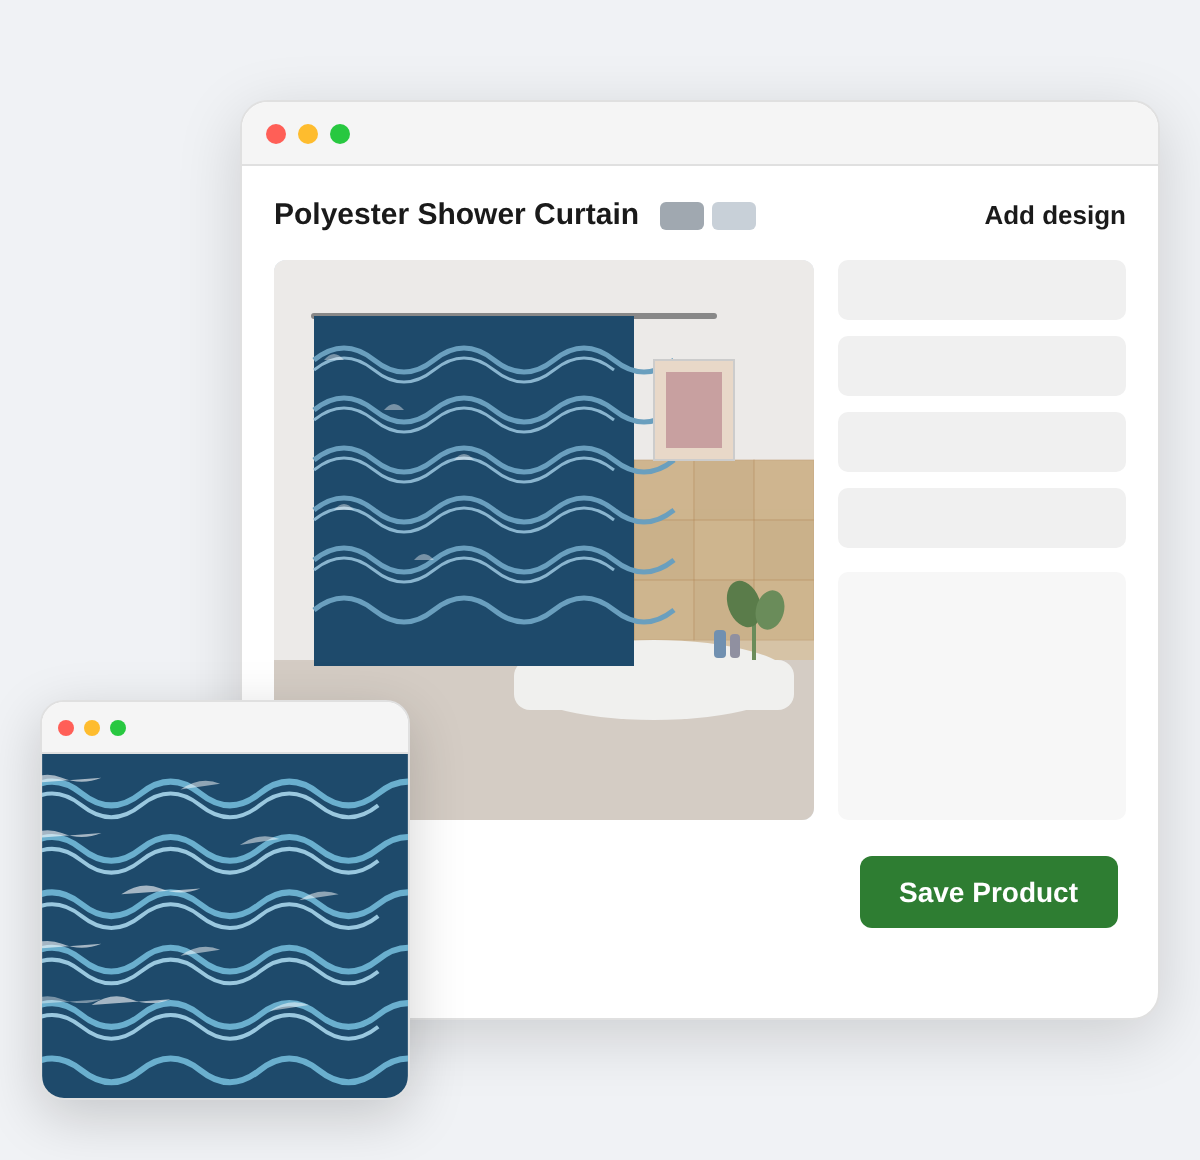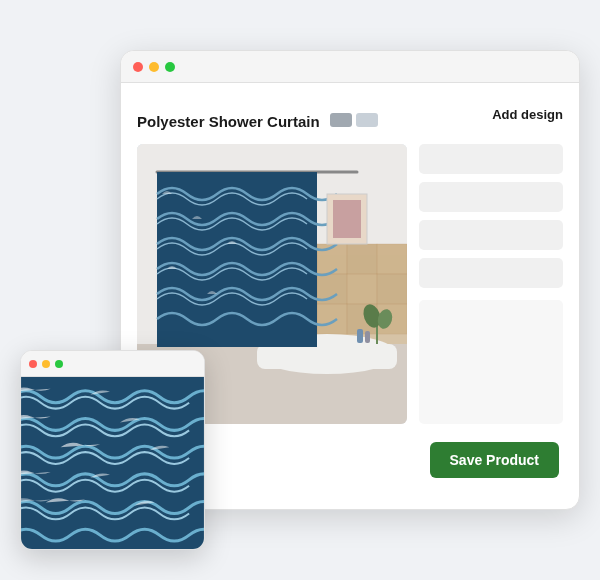--- a/index.html
+++ b/index.html
@@ -62,22 +62,22 @@
     
     .header-row {
       display: flex;
       align-items: center;
       justify-content: space-between;
       margin-bottom: 14px;
     }
 
     .product-title-section {
       display: flex;
+      align-items: center;
       gap: 10px;
-      margin-top: 14px;
     }
 
     .product-title {
       font-size: 15px;
       font-weight: 600;
       color: #1a1a1a;
     }
 
     .color-swatches {
       display: flex;

